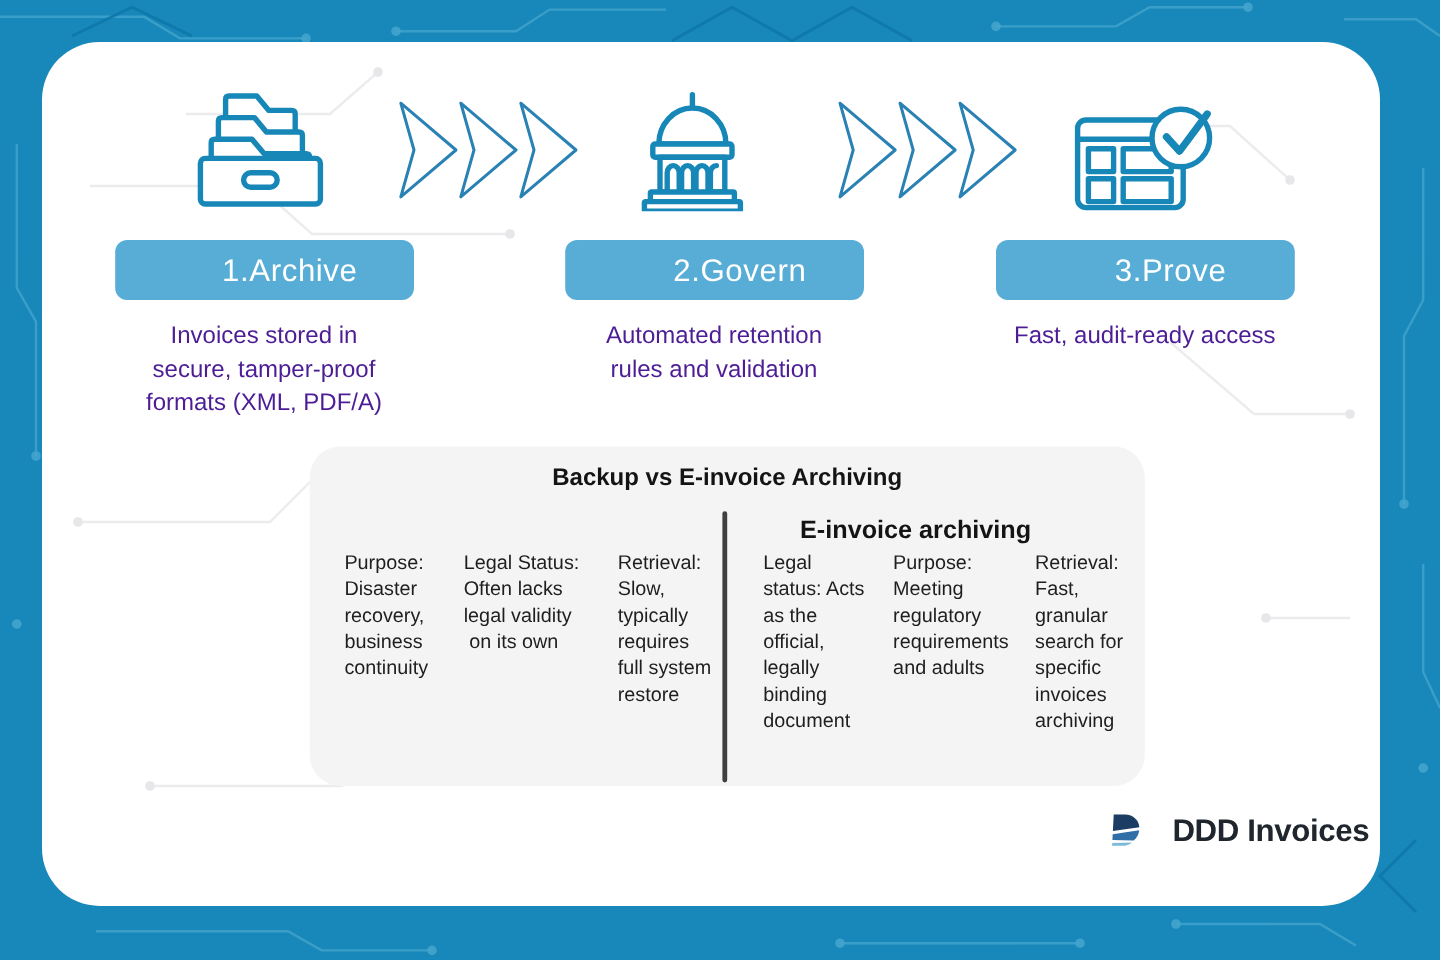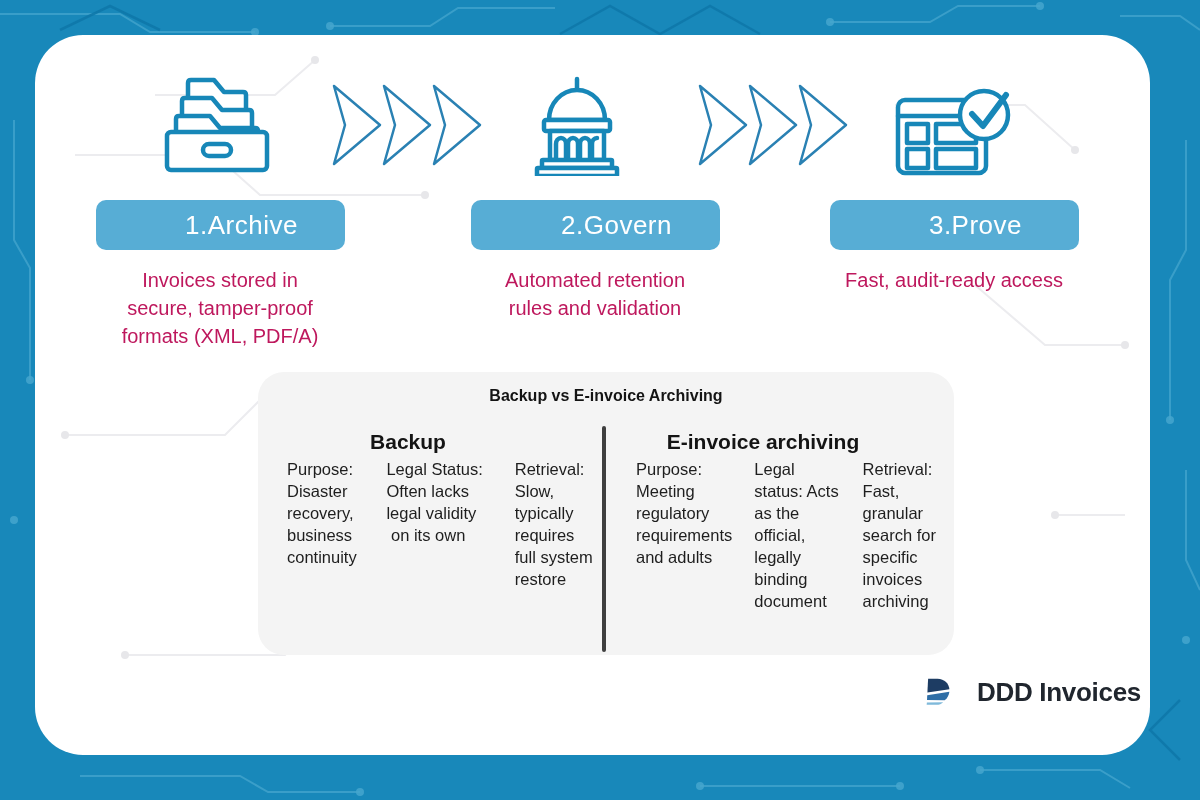--- a/index.html
+++ b/index.html
@@ -9,27 +9,27 @@
   .card{position:absolute;left:35px;top:35px;width:1115px;height:720px;
         background:#ffffff;border-radius:48px;overflow:hidden;}
   .card-circuit{position:absolute;left:0;top:0;width:1115px;height:720px;}
 
   .step-icon{position:absolute;}
   .chevrons{position:absolute;top:49px;}
 
   .step-btn{position:absolute;top:165px;width:249px;height:50px;background:#57ADD5;
             border-radius:10px;border:none;display:flex;align-items:center;justify-content:center;
             color:#ffffff;font-size:26px;font-weight:500;letter-spacing:.5px;cursor:pointer;padding-left:48px;}
-  .step-desc{position:absolute;top:231px;width:300px;text-align:center;color:#be185d;
+  .step-desc{position:absolute;top:231px;width:300px;text-align:center;color:#4c1d95;
              font-size:20px;line-height:28px;white-space:pre-wrap;}
 
   .compare{position:absolute;left:223px;top:337px;width:696px;height:283px;
            background:#F4F4F4;border-radius:26px;}
   .compare-title{position:absolute;left:0;top:15px;width:100%;text-align:center;
-                 font-size:16px;font-weight:bold;color:#141414;}
+                 font-size:20px;font-weight:bold;color:#141414;}
   .col-header{position:absolute;top:58px;width:260px;text-align:center;
               font-size:21px;font-weight:bold;color:#141414;}
   .divider{position:absolute;left:344px;top:54px;width:4px;height:226px;
            background:#3F3F3F;border-radius:2px;}
   .col-rows{position:absolute;top:86px;width:320px;display:flex;gap:22px;}
   .col-row{font-size:16.5px;line-height:22px;color:#1E1E1E;white-space:pre-wrap;min-height:44px;}
 
   .logo{position:absolute;left:886px;top:641px;display:flex;align-items:center;gap:24px;}
   .logo-text{font-size:26px;font-weight:bold;color:#20262E;letter-spacing:-0.3px;}
 </style>
@@ -148,39 +148,38 @@
     <div class="step-desc" style="left:35px">Invoices stored in
 secure, tamper-proof
 formats (XML, PDF/A)</div>
     <div class="step-desc" style="left:410px">Automated retention
 rules and validation</div>
     <div class="step-desc" style="left:769px">Fast, audit-ready access</div>
 
     <div class="compare">
       <div class="compare-title">Backup vs E-invoice Archiving</div>
 
-      <div class="col-header" style="left:20px">Backup</div>
       <div class="col-header" style="left:375px">E-invoice archiving</div>
 
       <div class="divider"></div>
 
       <div class="col-rows" style="left:29px">
         <div class="col-row">Purpose: Disaster recovery,
 business continuity</div>
         <div class="col-row">Legal Status: Often lacks legal validity
  on its own</div>
         <div class="col-row">Retrieval: Slow, typically requires
 full system restore</div>
       </div>
 
       <div class="col-rows" style="left:378px">
+        <div class="col-row">Legal status: Acts as the official,
+legally binding document</div>
         <div class="col-row">Purpose: Meeting regulatory
 requirements and adults</div>
-        <div class="col-row">Legal status: Acts as the official,
-legally binding document</div>
         <div class="col-row">Retrieval: Fast, granular search for
 specific invoices archiving</div>
       </div>
     </div>
 
     <div class="logo">
       <svg width="32" height="32" viewBox="0 0 36 34">
         <path d="M8 2 H18.5 C26.5 2 31.6 7.8 32 14 L7.2 17.6 Z" fill="#1D3C63"></path>
         <path d="M7 20.6 L31.9 16.8 C31.5 20.8 29.6 24.2 26.6 26.4 L6.8 26 Z" fill="#2F6EA6"></path>
         <path d="M6.6 28.8 L25 28.4 C23.2 30.2 20.4 31.4 17.5 31.4 H6.4 Z" fill="#7FB9DA"></path>

